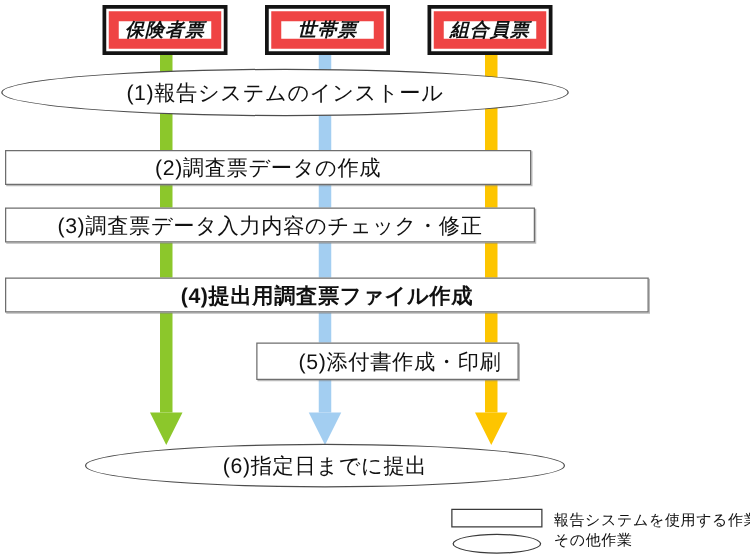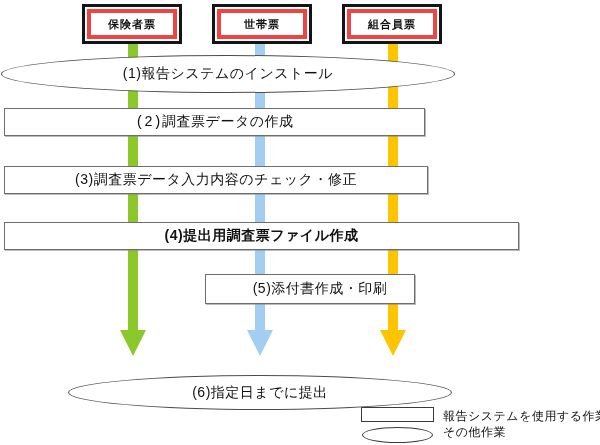--- a/index.html
+++ b/index.html
@@ -16,39 +16,39 @@
   }
   .shaft.c1{left:128px;} .head.c1{left:120px;}
   .shaft.c2{left:255px;} .head.c2{left:247px;}
   .shaft.c3{left:388px;} .head.c3{left:380px;}
   
   .srcbox{
     position:absolute;top:4px;width:100px;height:40px;box-sizing:border-box;
     background:#fff;border:3px solid #141414;padding:2px;z-index:3;
   }
   .srcbox .inner{
-    width:100%;height:100%;box-sizing:border-box;border:4px solid #ef4444;
+    width:100%;height:100%;box-sizing:border-box;border:8px solid #ef4444;
     display:flex;align-items:center;justify-content:center;
-    font-size:11px;font-weight:bold;letter-spacing:1px;white-space:nowrap;
+    font-size:15px;font-weight:bold;letter-spacing:1px;white-space:nowrap;font-style:italic;
   }
   .srcbox.b1{left:82px;} .srcbox.b2{left:212px;} .srcbox.b3{left:342px;}
   
   .step{
     position:absolute;box-sizing:border-box;background:#fff;z-index:2;
     display:flex;align-items:center;justify-content:center;
-    font-size:14px;letter-spacing:0.5px;white-space:nowrap;
+    font-size:17px;letter-spacing:0.5px;white-space:nowrap;
   }
   .step.rect{border:1px solid #6e6e6e;box-shadow:1px 1px 0 rgba(130,130,130,.55);}
   .step.ellipse{border:1px solid #4d4d4d;border-radius:50%;}
   .s1{left:1px;  top:55px; width:454px;height:38px;}
-  .s2{left:4px;  top:108px;width:421px;height:28px;font-family:Liberation Mono, monospace;}
+  .s2{left:4px;  top:120px;width:421px;height:28px;}
   .s3{left:4px;  top:166px;width:424px;height:28px;}
   .s4{left:4px;  top:222px;width:515px;height:28px;font-weight:bold;}
   .s5{left:205px;top:274px;width:210px;height:30px;padding-left:20px;}
-  .s6{left:68px; top:375px;width:384px;height:35px;}
+  .s6{left:68px; top:355px;width:384px;height:35px;}
   
   .legend-rect{
     position:absolute;left:361px;top:407px;width:73px;height:15px;box-sizing:border-box;
     background:#fff;border:1px solid #3a3a3a;
   }
   .legend-ellipse{
     position:absolute;left:362px;top:427px;width:71px;height:16px;box-sizing:border-box;
     background:#fff;border:1px solid #3a3a3a;border-radius:50%;
   }
   .legend-label{

